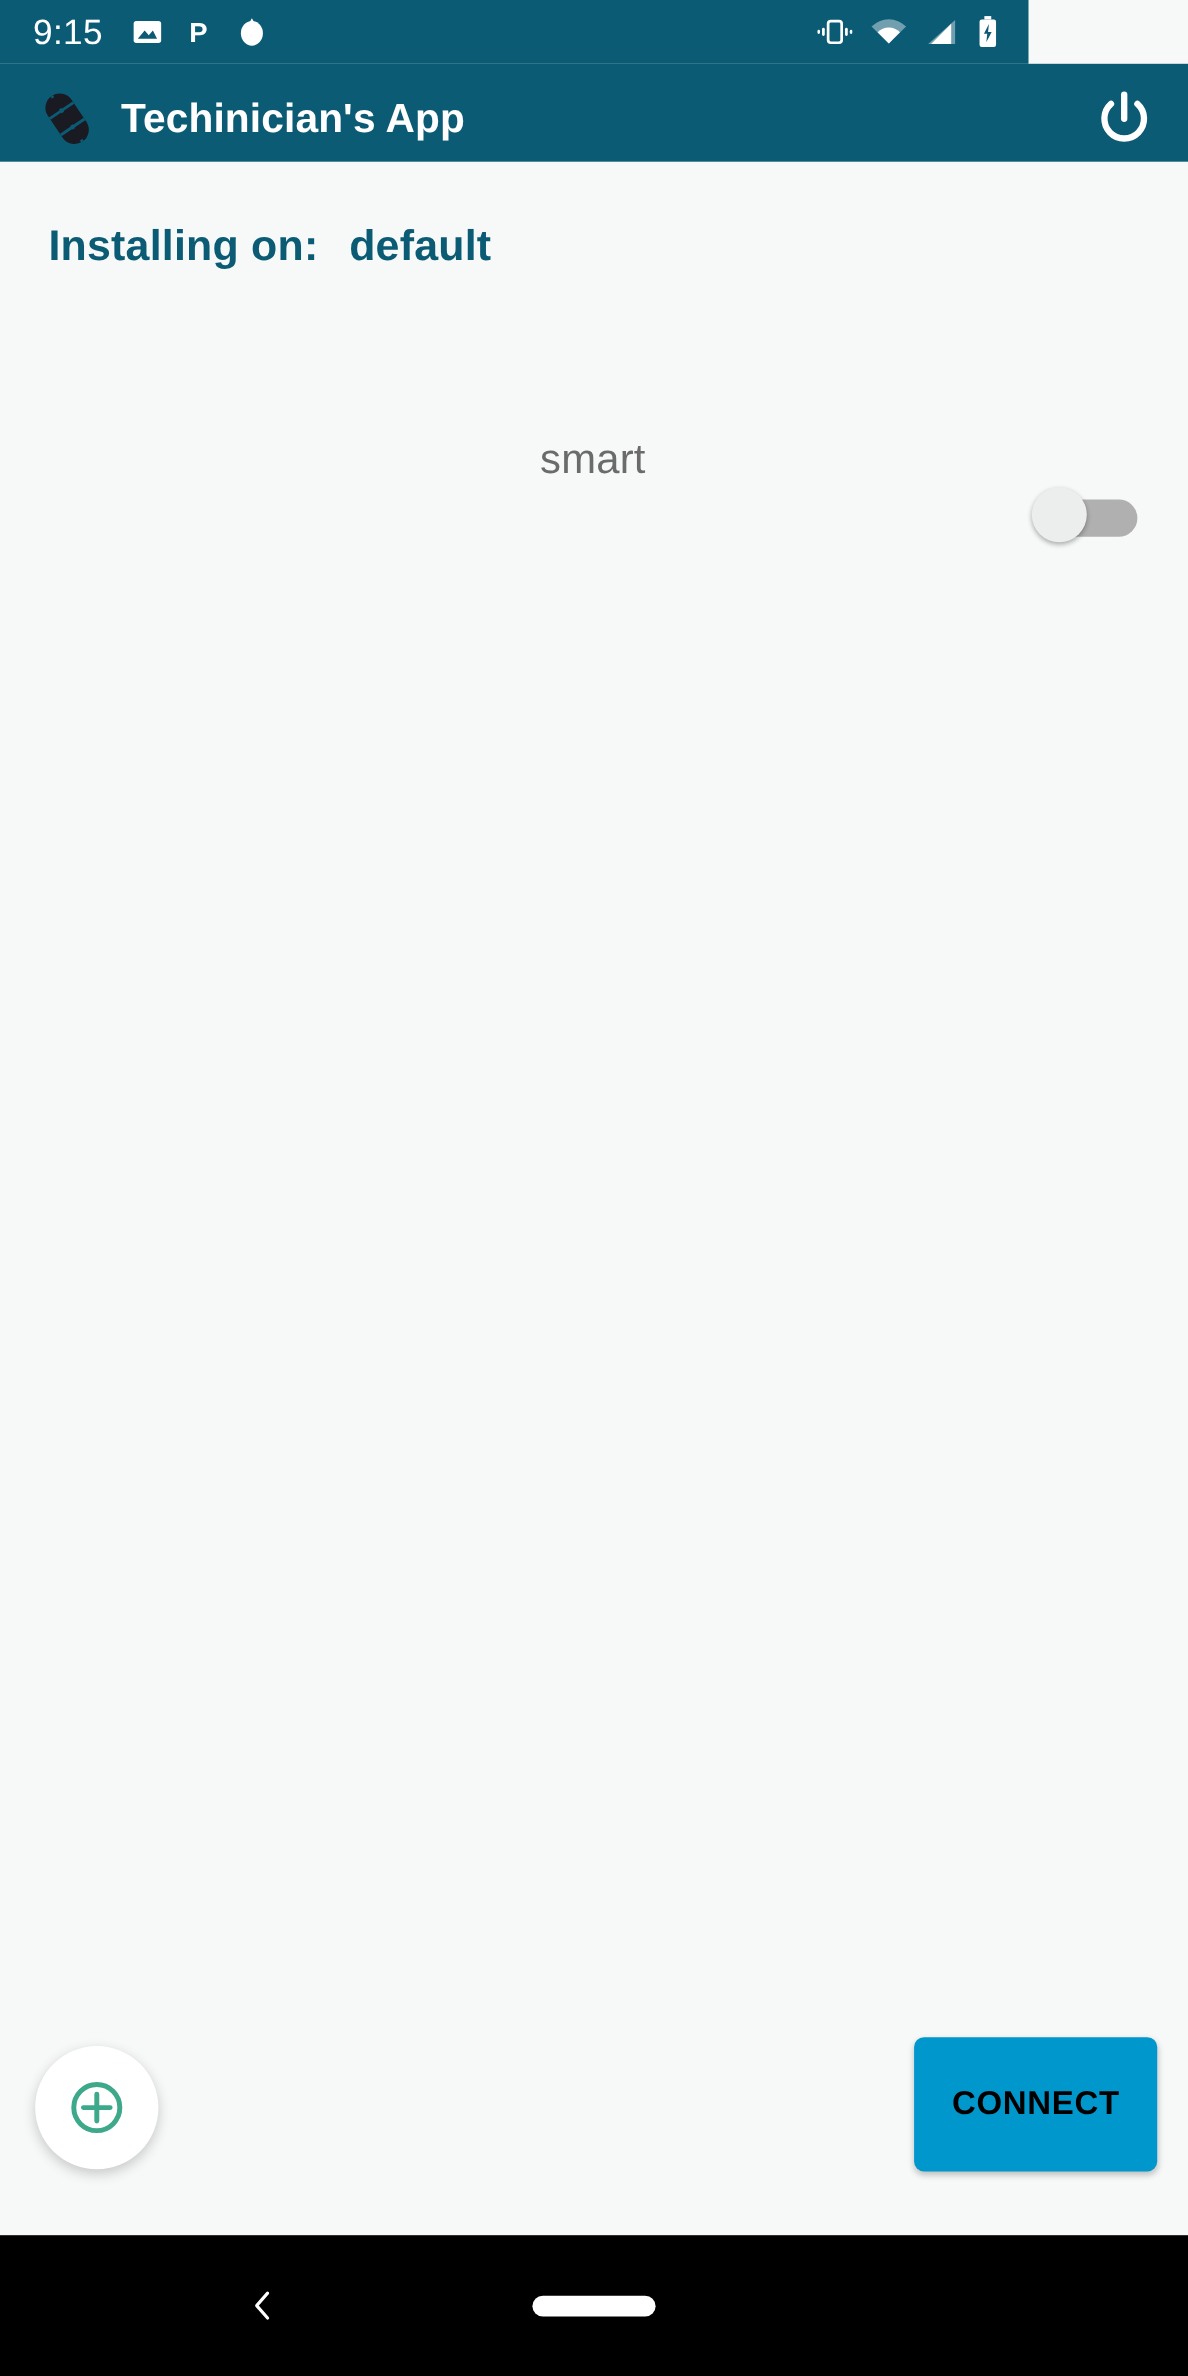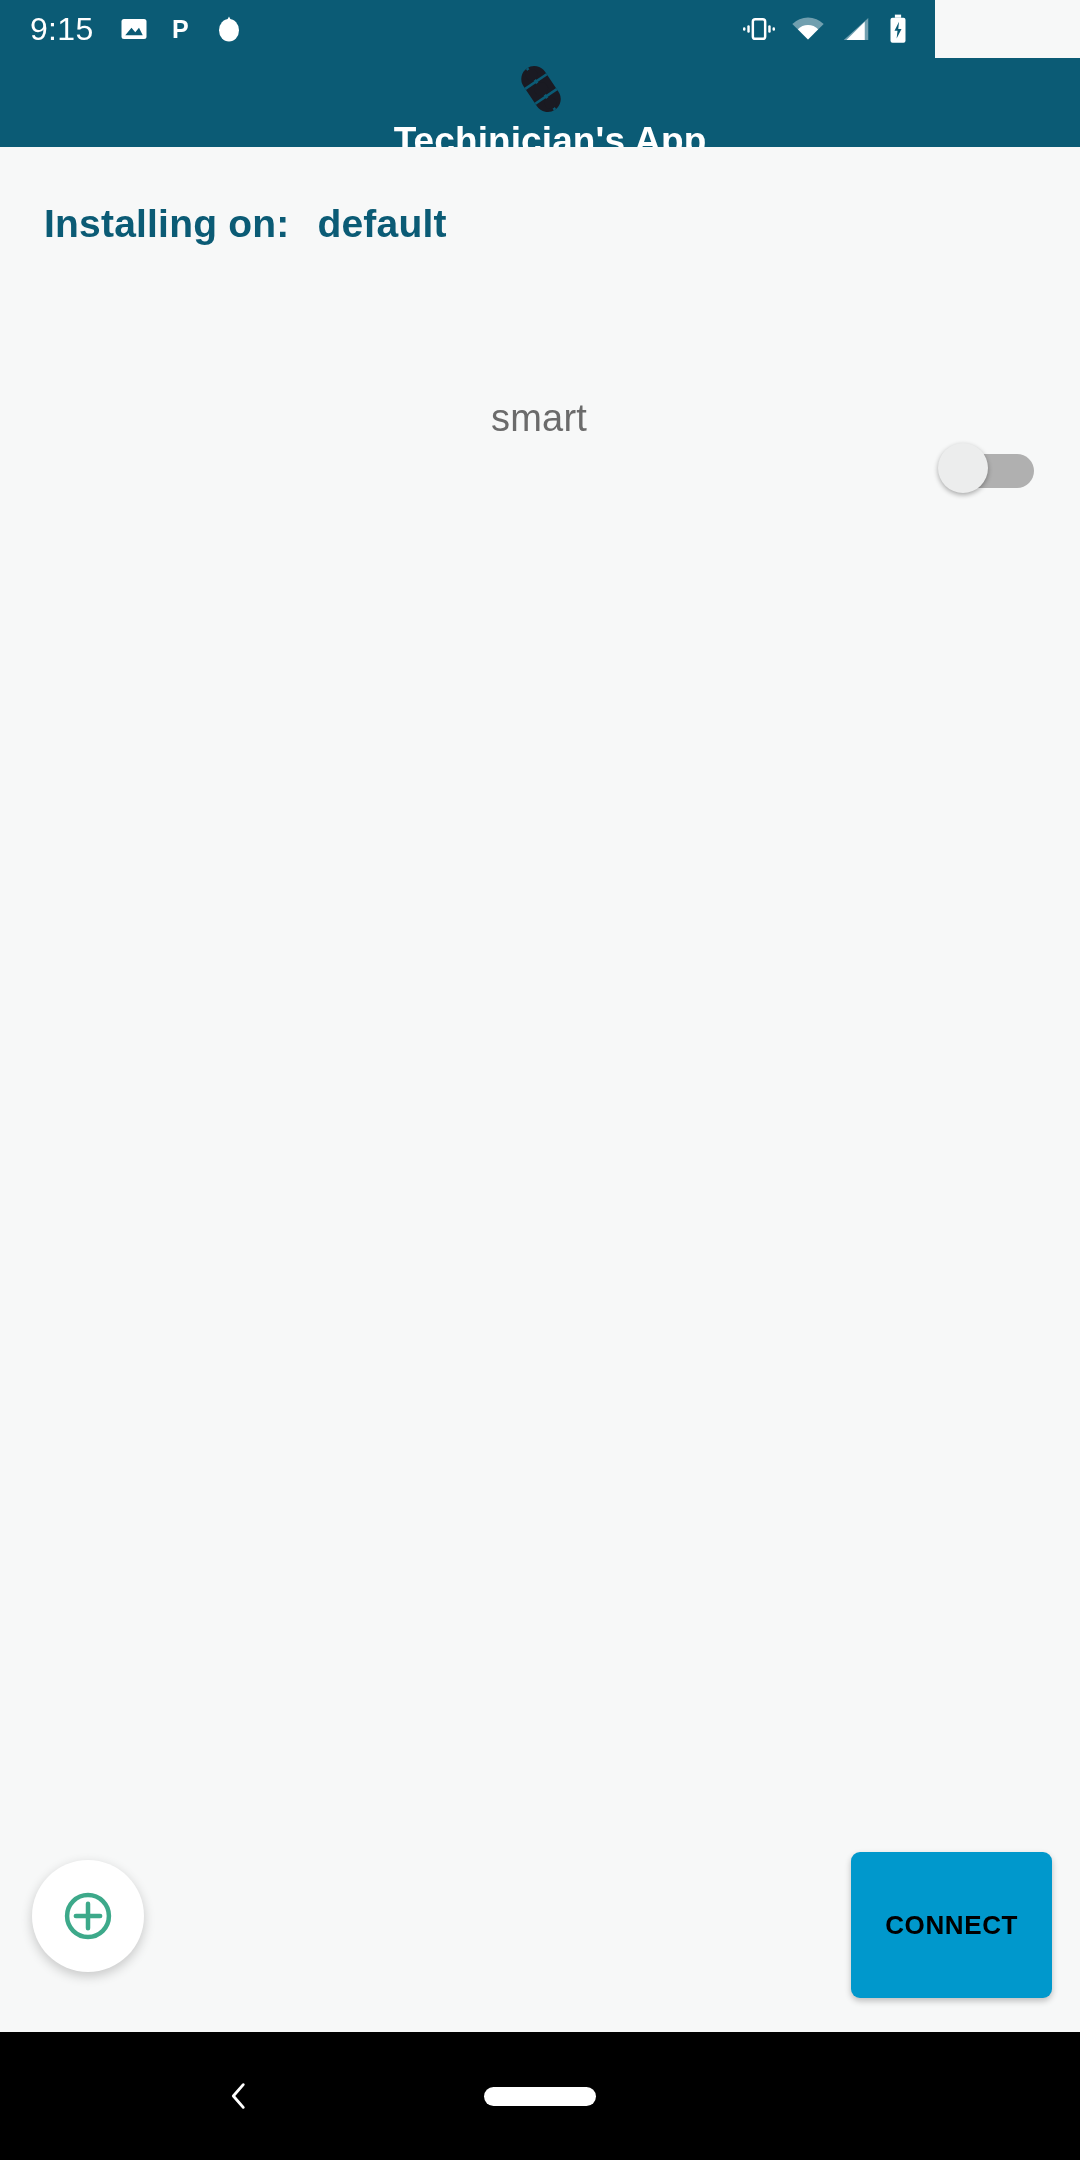--- a/index.html
+++ b/index.html
@@ -18,21 +18,21 @@
     padding:0 26px 0 30px; color:#ffffff;
   }
   .status-clock { font-size:32px; font-weight:400; letter-spacing:0.3px; line-height:1; }
   .status-left-icons { display:flex; align-items:center; gap:20px; margin-left:26px; }
   .status-right { margin-left:auto; display:flex; align-items:center; gap:16px; }
   .sicon { display:block; }
 
   
   .appbar {
     position:absolute; top:58px; left:0; width:1080px; height:99px;
-    background:#0b5b75; display:flex; align-items:center; padding:0 28px 0 30px;flex-direction:column;
+    background:#0b5b75; display:flex; align-items:center; padding:0 28px 0 30px;
   }
   .app-logo { width:62px; height:62px; flex:none; }
   .app-title {
     color:#ffffff; font-size:37px; font-weight:700;
     margin-left:18px; letter-spacing:0.1px; white-space:nowrap;
   }
   .power-btn { margin-left:auto; width:60px; height:60px; flex:none; }
 
   
   .content { position:absolute; top:147px; left:0; width:1080px; height:1875px; background:#f7f8f8; }
@@ -78,23 +78,23 @@
     border-radius:50%; background:#ffffff;
     box-shadow:0 4px 12px rgba(0,0,0,0.20);
     display:flex; align-items:center; justify-content:center;
   }
   .fab-icon { width:54px; height:54px; }
 
   .action-buttons {
     position:absolute; right:28px; top:10px; display:flex; gap:17px;
   }
   .btn {
-    height:146px; border:none; border-radius:9px;
+    height:122px; border:none; border-radius:9px;
     font-family:"Liberation Sans", sans-serif;
-    font-size:26px; font-weight:700; letter-spacing:0.6px;
+    font-size:30px; font-weight:700; letter-spacing:0.6px;
     display:flex; align-items:center; justify-content:center;
     box-shadow:0 3px 6px rgba(0,0,0,0.24);
     cursor:pointer; padding:0 34px;
   }
   .btn-connect { background:#0098cc; color:#000000; min-width:197px; }
   .btn-finish  { background:#0b5b75; color:#ffffff; min-width:177px; }
 
   
   .navbar {
     position:absolute; bottom:0; left:0; width:1080px; height:128px; background:#000000;

